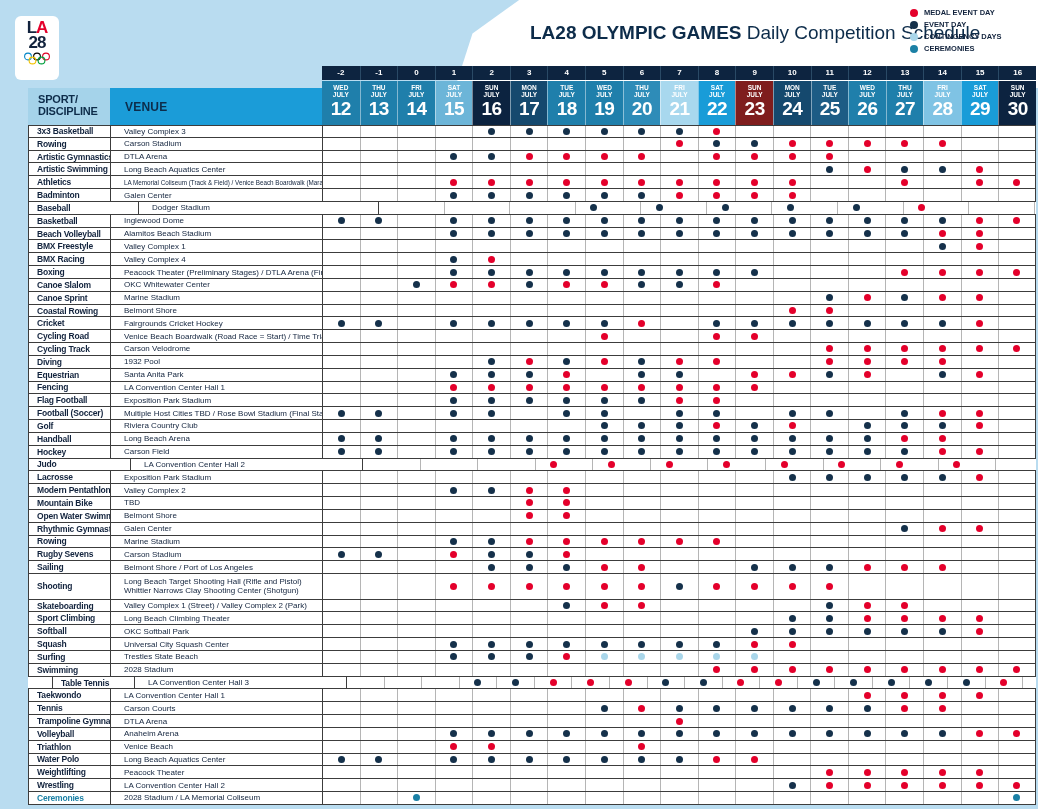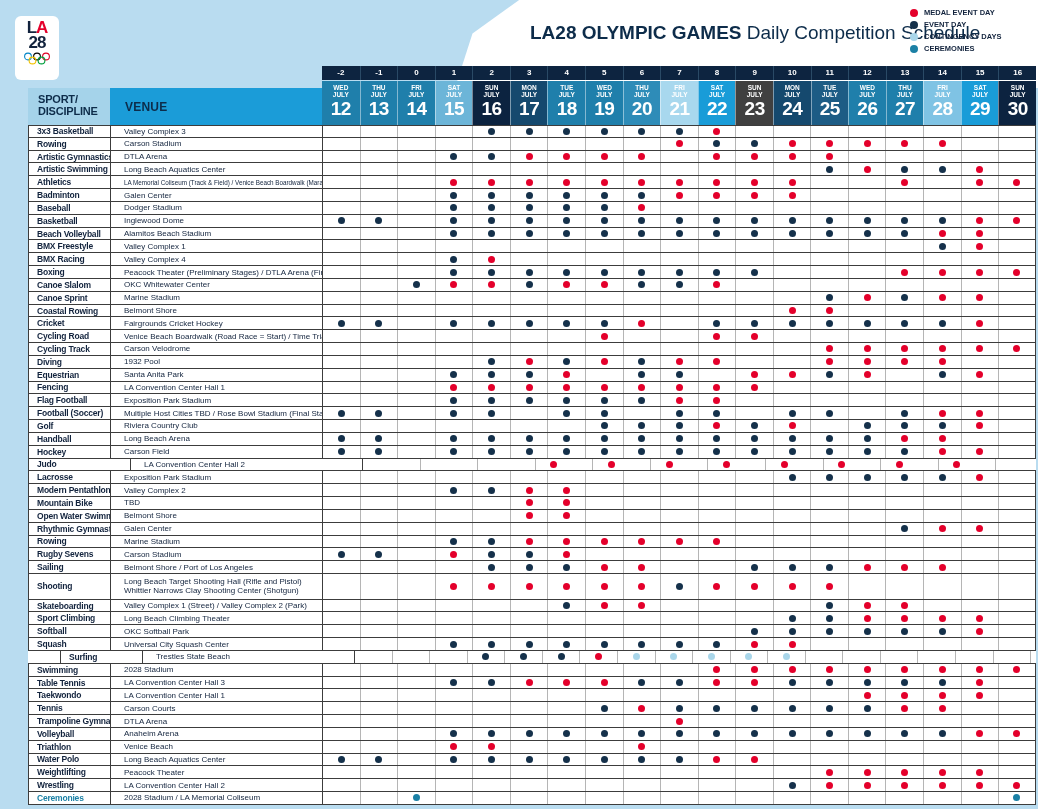--- a/index.html
+++ b/index.html
@@ -169,21 +169,21 @@
       <div class="datecell" style="background: rgb(168, 216, 238);">
         <div class="dow">FRI</div>
         <div class="mon">JULY</div>
         <div class="dnum">21</div>
       </div>
       <div class="datecell" style="background: rgb(25, 156, 216);">
         <div class="dow">SAT</div>
         <div class="mon">JULY</div>
         <div class="dnum">22</div>
       </div>
-      <div class="datecell" style="background: #404040;">
+      <div class="datecell" style="background: #7f1d1d;">
         <div class="dow">SUN</div>
         <div class="mon">JULY</div>
         <div class="dnum">23</div>
       </div>
       <div class="datecell" style="background: rgb(21, 73, 110);">
         <div class="dow">MON</div>
         <div class="mon">JULY</div>
         <div class="dnum">24</div>
       </div>
       <div class="datecell" style="background: rgb(29, 92, 133);">
@@ -475,21 +475,21 @@
         <div class="c-day">
           <span class="dot" style="background: rgb(228, 0, 43);"></span>
         </div>
         <div class="c-day"></div>
         <div class="c-day"></div>
         <div class="c-day"></div>
         <div class="c-day"></div>
         <div class="c-day"></div>
         <div class="c-day"></div>
       </div>
-      <div class="row" style="height: 12.83px;">
+      <div class="row" style="height: 12.83px; gap: 28px;">
         <div class="c-sport">Baseball</div>
         <div class="c-venue">
           <div>Dodger Stadium</div>
         </div>
         <div class="c-day first"></div>
         <div class="c-day"></div>
         <div class="c-day"></div>
         <div class="c-day">
           <span class="dot" style="background: rgb(21, 49, 75);"></span>
         </div>
@@ -1892,21 +1892,21 @@
         <div class="c-day">
           <span class="dot" style="background: rgb(228, 0, 43);"></span>
         </div>
         <div class="c-day"></div>
         <div class="c-day"></div>
         <div class="c-day"></div>
         <div class="c-day"></div>
         <div class="c-day"></div>
         <div class="c-day"></div>
       </div>
-      <div class="row" style="height: 12.83px; padding-left: 32px;">
+      <div class="row" style="height: 12.83px;">
         <div class="c-sport">Surfing</div>
         <div class="c-venue">
           <div>Trestles State Beach</div>
         </div>
         <div class="c-day first"></div>
         <div class="c-day"></div>
         <div class="c-day"></div>
         <div class="c-day">
           <span class="dot" style="background: rgb(21, 49, 75);"></span>
         </div>
@@ -1978,21 +1978,21 @@
         <div class="c-day">
           <span class="dot" style="background: rgb(228, 0, 43);"></span>
         </div>
         <div class="c-day">
           <span class="dot" style="background: rgb(228, 0, 43);"></span>
         </div>
         <div class="c-day">
           <span class="dot" style="background: rgb(228, 0, 43);"></span>
         </div>
       </div>
-      <div class="row" style="height: 12.83px;">
+      <div class="row" style="height: 12.83px; padding-left: 24px;">
         <div class="c-sport">Table Tennis</div>
         <div class="c-venue">
           <div>LA Convention Center Hall 3</div>
         </div>
         <div class="c-day first"></div>
         <div class="c-day"></div>
         <div class="c-day"></div>
         <div class="c-day">
           <span class="dot" style="background: rgb(21, 49, 75);"></span>
         </div>

